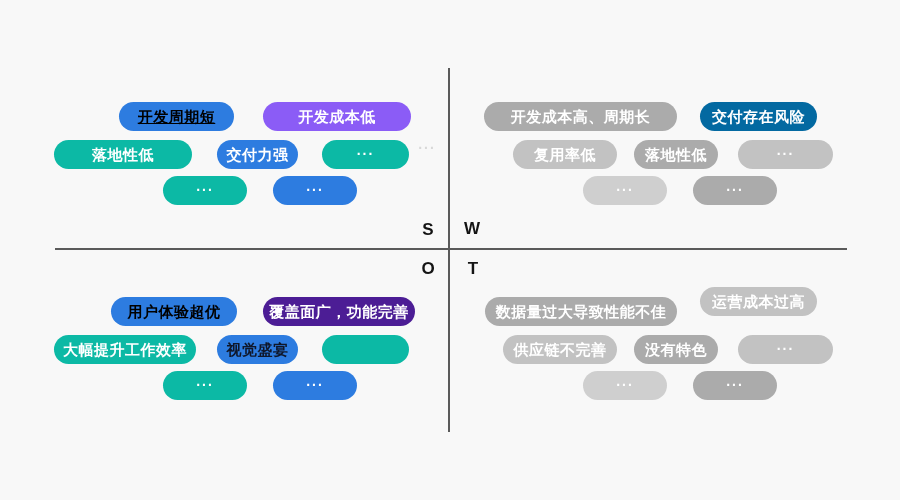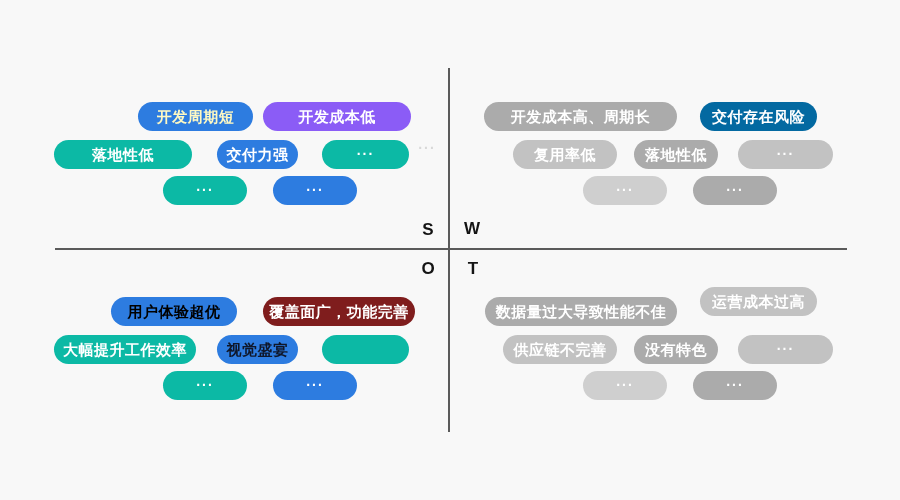--- a/index.html
+++ b/index.html
@@ -66,36 +66,36 @@
 
   <div class="axis vertical" style="left: 448px; top: 68px; height: 364px; background: rgb(90, 90, 90);"></div>
   <div class="axis horizontal" style="left: 55px; top: 248px; width: 792px; background: rgb(90, 90, 90);"></div>
 
   <span class="q-letter" style="left: 428px; top: 229px; color: rgb(20, 20, 20);">S</span>
   <span class="q-letter" style="left: 472px; top: 228px; color: rgb(20, 20, 20);">W</span>
   <span class="q-letter" style="left: 428px; top: 268px; color: rgb(20, 20, 20);">O</span>
   <span class="q-letter" style="left: 473px; top: 268px; color: rgb(20, 20, 20);">T</span>
 
   <div class="pill-layer">
-      <div class="pill" style="left: 138px; top: 102px; width: 115px; background: rgb(45, 124, 224); color: #fef9c3;">开发周期短</div>
+      <div class="pill" style="left: 119px; top: 102px; width: 115px; background: rgb(45, 124, 224); color: #000000; text-decoration: underline;">开发周期短</div>
       <div class="pill" style="left: 263px; top: 102px; width: 148px; background: #8b5cf6; color: rgb(255, 255, 255);">开发成本低</div>
       <div class="pill" style="left: 54px; top: 140px; width: 138px; background: rgb(12, 185, 165); color: rgb(255, 255, 255);">落地性低</div>
       <div class="pill" style="left: 217px; top: 140px; width: 81px; background: rgb(45, 124, 224); color: rgb(255, 255, 255);">交付力强</div>
       <div class="pill dots" style="left: 322px; top: 140px; width: 87px; background: rgb(12, 185, 165); color: rgb(255, 255, 255);">...</div>
       <div class="pill dots" style="left: 163px; top: 176px; width: 84px; background: rgb(12, 185, 165); color: rgb(255, 255, 255);">...</div>
       <div class="pill dots" style="left: 273px; top: 176px; width: 84px; background: rgb(45, 124, 224); color: rgb(255, 255, 255);">...</div>
       <div class="pill" style="left: 484px; top: 102px; width: 193px; background: rgb(171, 171, 171); color: rgb(255, 255, 255);">开发成本高、周期长</div>
       <div class="pill" style="left: 700px; top: 102px; width: 117px; background: #0369a1; color: rgb(255, 255, 255);">交付存在风险</div>
       <div class="pill" style="left: 513px; top: 140px; width: 104px; background: rgb(194, 194, 194); color: rgb(255, 255, 255);">复用率低</div>
       <div class="pill" style="left: 634px; top: 140px; width: 84px; background: rgb(171, 171, 171); color: rgb(255, 255, 255);">落地性低</div>
       <div class="pill dots" style="left: 738px; top: 140px; width: 95px; background: rgb(194, 194, 194); color: rgb(255, 255, 255);">...</div>
       <div class="pill dots" style="left: 583px; top: 176px; width: 84px; background: rgb(207, 207, 207); color: rgb(255, 255, 255);">...</div>
       <div class="pill dots" style="left: 693px; top: 176px; width: 84px; background: rgb(171, 171, 171); color: rgb(255, 255, 255);">...</div>
       <div class="pill" style="left: 111px; top: 297px; width: 126px; background: rgb(45, 124, 224); color: #000000;">用户体验超优</div>
-      <div class="pill" style="left: 263px; top: 297px; width: 152px; background: #7f1d1d; color: rgb(255, 255, 255);">覆盖面广，功能完善</div>
+      <div class="pill" style="left: 263px; top: 297px; width: 152px; background: #4c1d95; color: rgb(255, 255, 255);">覆盖面广，功能完善</div>
       <div class="pill" style="left: 54px; top: 335px; width: 142px; background: rgb(12, 185, 165); color: rgb(255, 255, 255);">大幅提升工作效率</div>
       <div class="pill" style="left: 217px; top: 335px; width: 81px; background: rgb(45, 124, 224); color: #0f172a;">视觉盛宴</div>
       <div class="pill" style="left: 322px; top: 335px; width: 87px; background: rgb(12, 185, 165); color: rgb(255, 255, 255);"></div>
       <div class="pill dots" style="left: 163px; top: 371px; width: 84px; background: rgb(12, 185, 165); color: rgb(255, 255, 255);">...</div>
       <div class="pill dots" style="left: 273px; top: 371px; width: 84px; background: rgb(45, 124, 224); color: rgb(255, 255, 255);">...</div>
       <div class="pill" style="left: 485px; top: 297px; width: 192px; background: rgb(171, 171, 171); color: rgb(255, 255, 255);">数据量过大导致性能不佳</div>
       <div class="pill" style="left: 700px; top: 287px; width: 117px; background: rgb(194, 194, 194); color: rgb(255, 255, 255);">运营成本过高</div>
       <div class="pill" style="left: 503px; top: 335px; width: 114px; background: rgb(194, 194, 194); color: rgb(255, 255, 255);">供应链不完善</div>
       <div class="pill" style="left: 634px; top: 335px; width: 84px; background: rgb(171, 171, 171); color: rgb(255, 255, 255);">没有特色</div>
       <div class="pill dots" style="left: 738px; top: 335px; width: 95px; background: rgb(194, 194, 194); color: rgb(255, 255, 255);">...</div>

